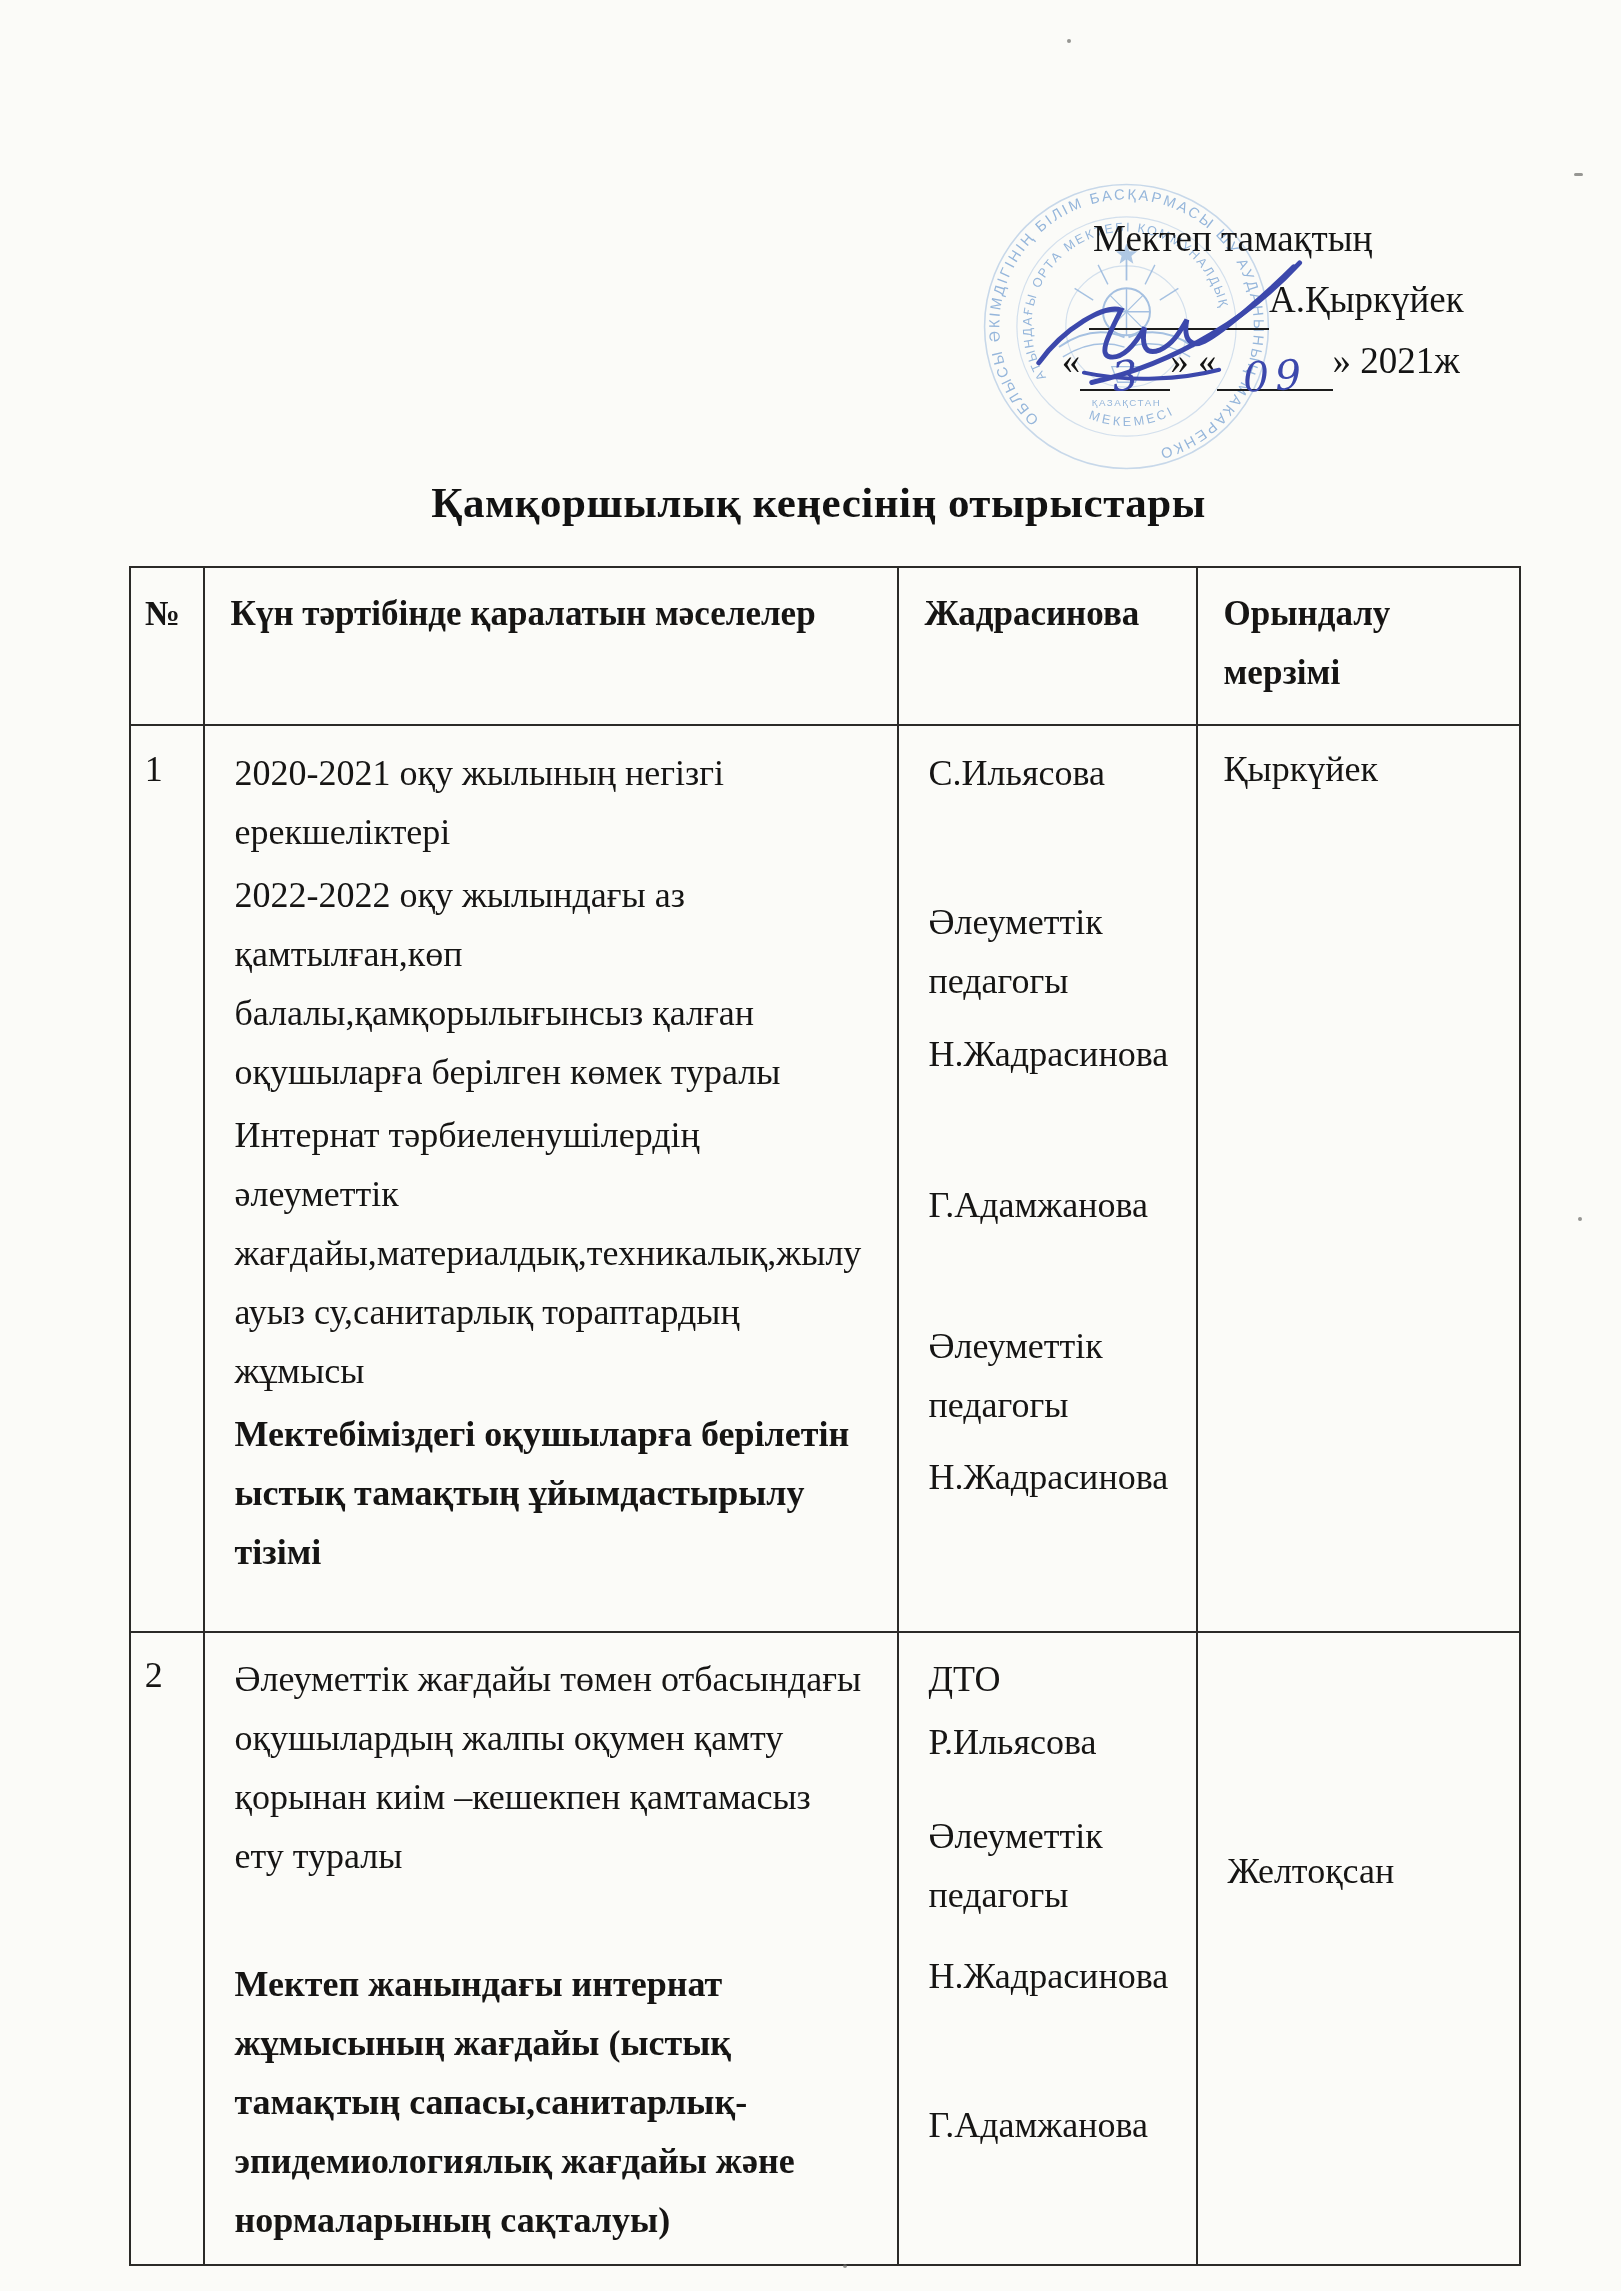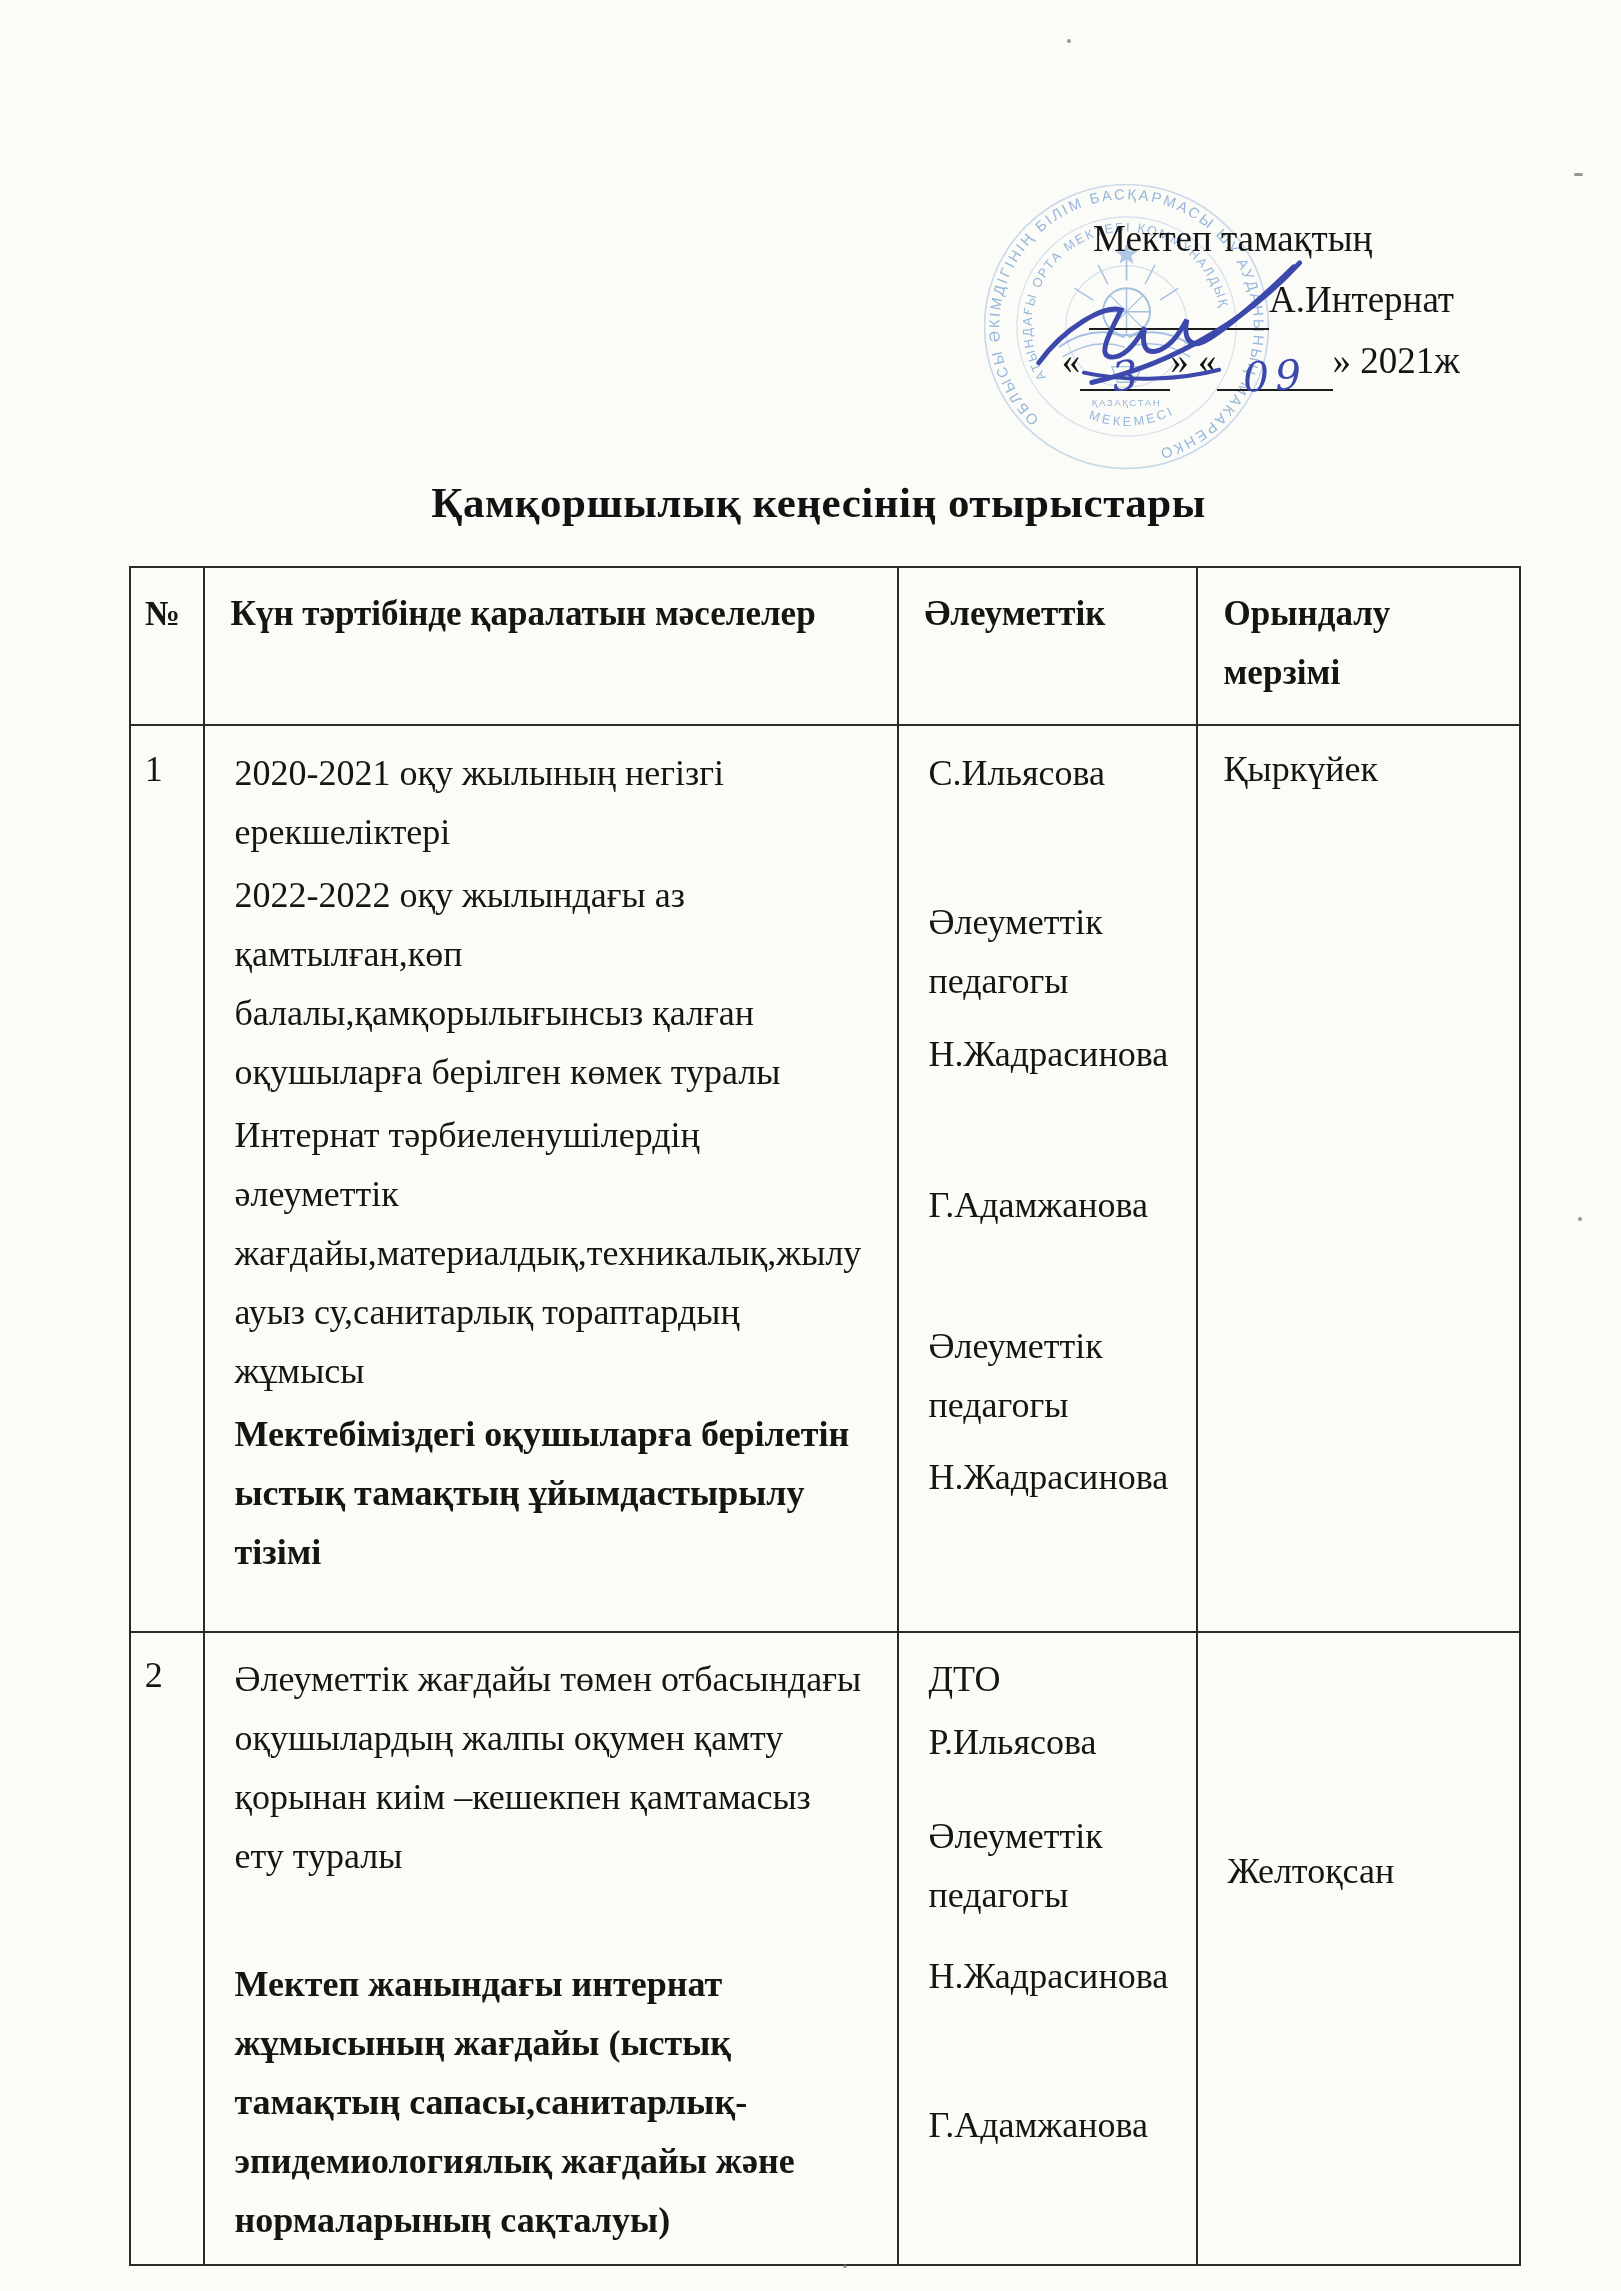--- a/index.html
+++ b/index.html
@@ -116,21 +116,21 @@
       <text font-size="13" letter-spacing="3">
         <textPath href="#arcBottom" startOffset="34%">МЕКЕМЕСІ</textPath>
       </text>
       <text x="165" y="246" text-anchor="middle" font-size="10" letter-spacing="1.5">ҚАЗАҚСТАН</text>
     </g>
   </svg>
 
   <div class="approval">
     <div class="l2">Мектеп тамақтың</div>
     <div class="sig-line">
-      <span class="sig-underline"></span><span>А.Интернат</span>
+      <span class="sig-underline"></span><span>А.Қыркүйек</span>
     </div>
     <div class="date-line">
       <span>«</span><span class="date-underline"><span class="hand">3</span></span><span>»</span>
       <span>«</span><span class="date-underline month"><span class="hand m">09</span></span><span>»</span>
       <span>2021ж</span>
     </div>
   </div>
 
   <svg class="signature" viewBox="0 0 310 160">
     <g stroke="#3c48ac" stroke-width="5" fill="none" stroke-linecap="round">
@@ -146,21 +146,21 @@
     <colgroup>
       <col class="c-num">
         <col class="c-issues">
         <col class="c-resp">
         <col class="c-term">
     </colgroup>
     <tbody>
         <tr class="hdr-row">
       <th class="num-head">№</th>
       <th>Күн тәртібінде қаралатын мәселелер</th>
-      <th>Әлеуметтік</th>
+      <th>Жадрасинова</th>
       <th>Орындалу мерзімі</th>
     </tr>
 
     <tr class="row-1">
       <td class="num-cell">1</td>
       <td>
         <p class="issue-p">2020-2021 оқу жылының негізгі ерекшеліктері</p>
         <p class="issue-p">2022-2022 оқу жылындағы аз қамтылған,көп балалы,қамқорылығынсыз қалған оқушыларға берілген көмек туралы</p>
         <p class="issue-p">Интернат тәрбиеленушілердің әлеуметтік жағдайы,материалдық,техникалық,жылу ауыз су,санитарлық тораптардың жұмысы</p>
         <p class="issue-p">Мектебіміздегі оқушыларға берілетін ыстық тамақтың  ұйымдастырылу тізімі</p>

